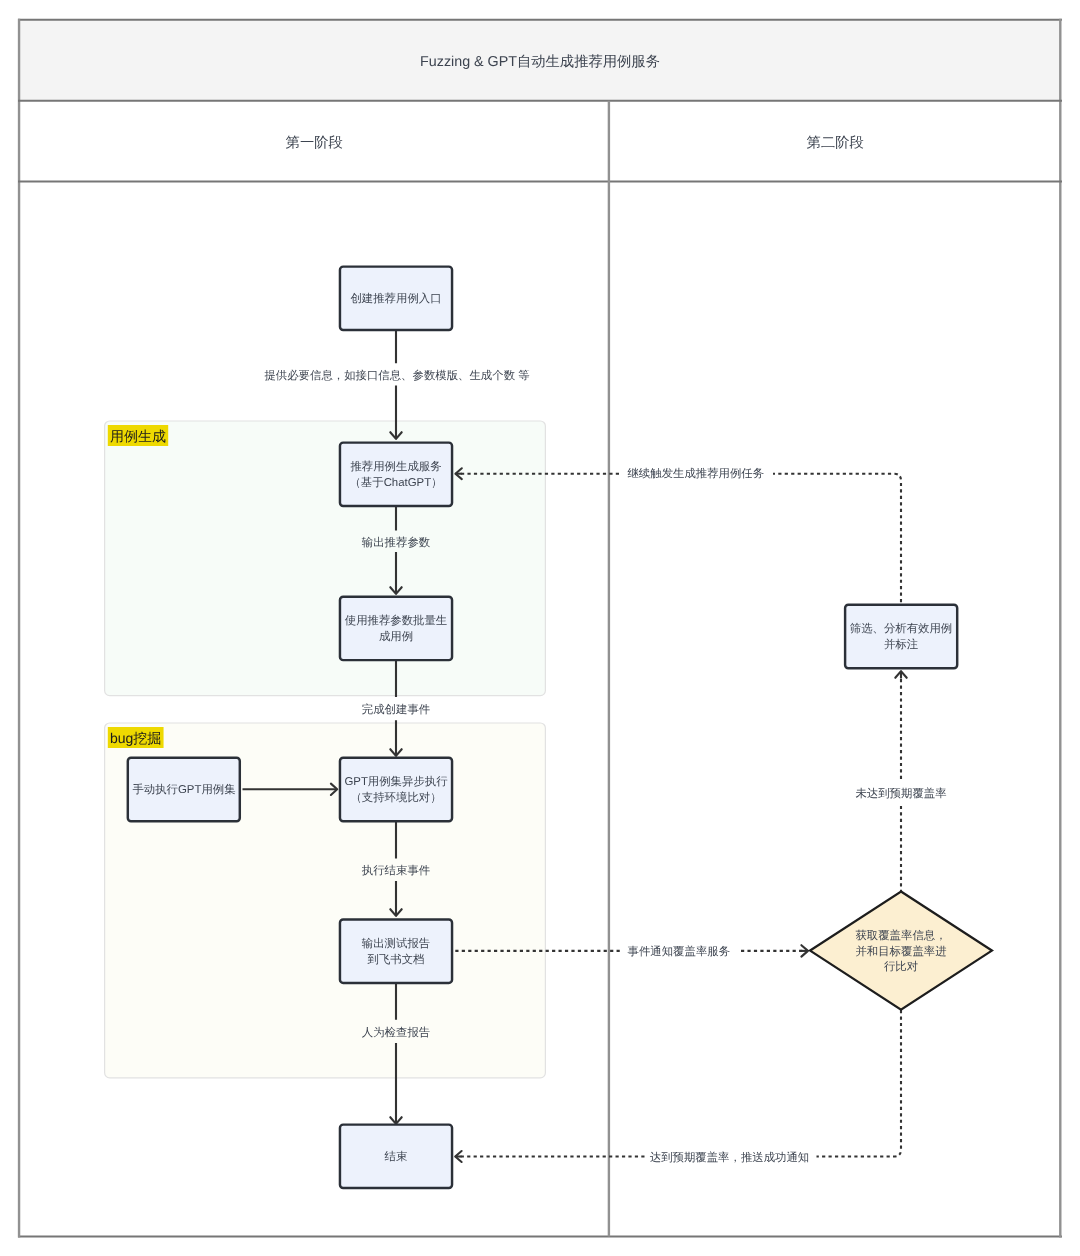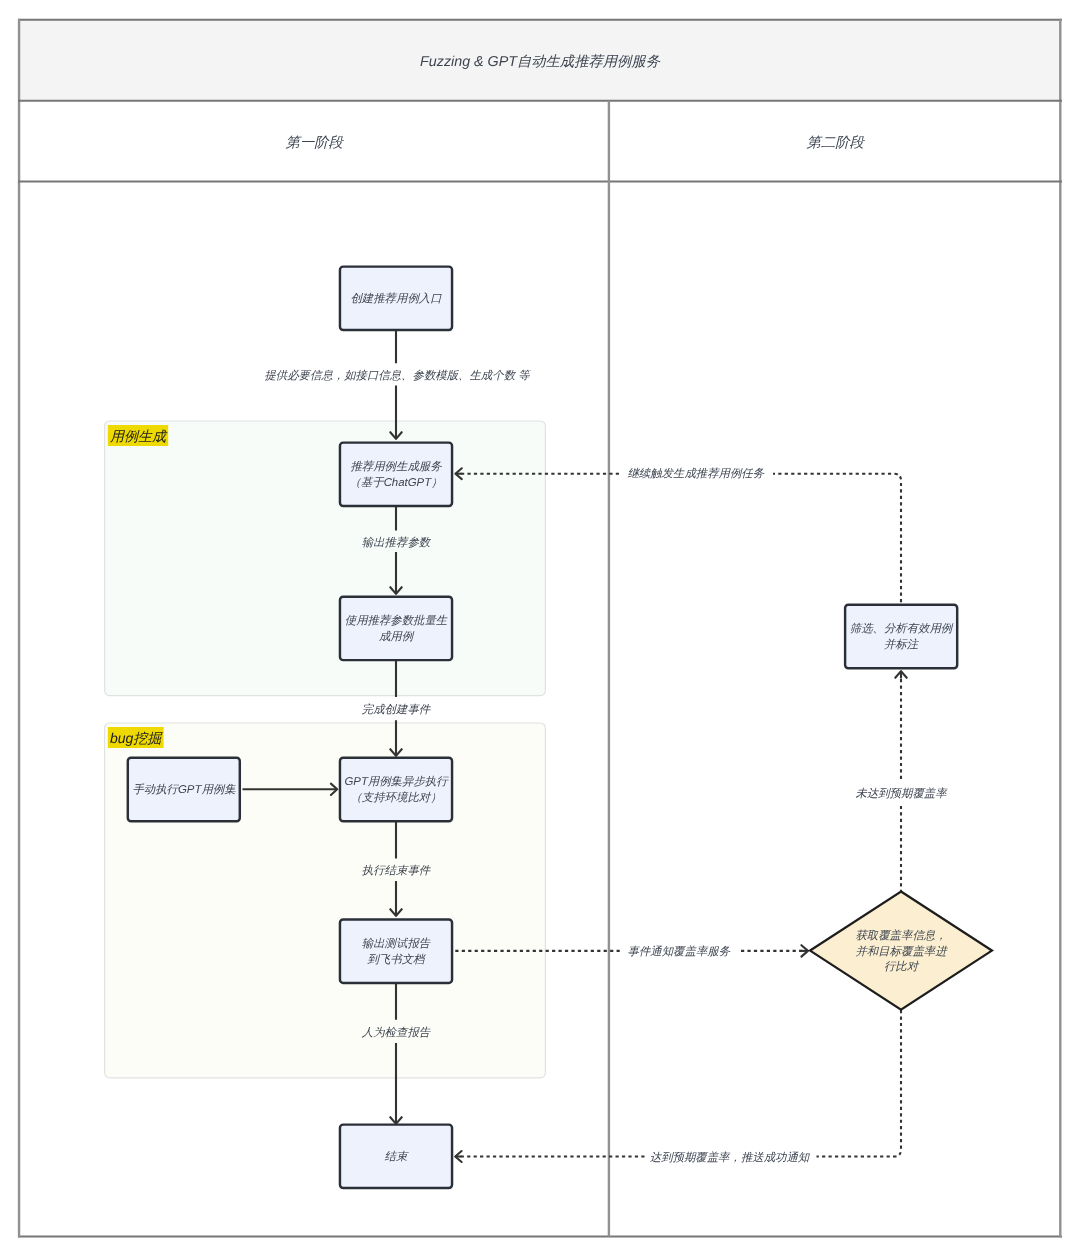--- a/index.html
+++ b/index.html
@@ -1,20 +1,20 @@
 <!DOCTYPE html>
 <html><head>
 <meta charset="utf-8">
 <title>Flowchart</title>
 <style>
   html,body{margin:0;padding:0;background:#ffffff;}
   body{width:1080px;height:1256px;overflow:hidden;
        font-family:"Liberation Sans","DejaVu Sans",sans-serif;
        -webkit-font-smoothing:antialiased;}
-  #stage{position:relative;width:1080px;height:1256px;background:#fff;font-style:italic;}
+  #stage{position:relative;width:1080px;height:1256px;background:#fff;}
   svg#chart{display:block;position:absolute;left:0;top:0;}
   text{font-family:"Liberation Sans","DejaVu Sans",sans-serif;
        text-rendering:geometricPrecision;
        -webkit-font-smoothing:antialiased;}
   .nodeTxt{font-size:11.4px;fill:#3d4450;}
   .edgeTxt{font-size:11.4px;fill:#3d4450;}
   .phaseTxt{font-size:14.3px;fill:#3d4450;}
   .titleTxt{font-size:14.3px;fill:#3d4450;}
   .groupLbl{font-size:14px;fill:#1b1b1b;}
 </style>

